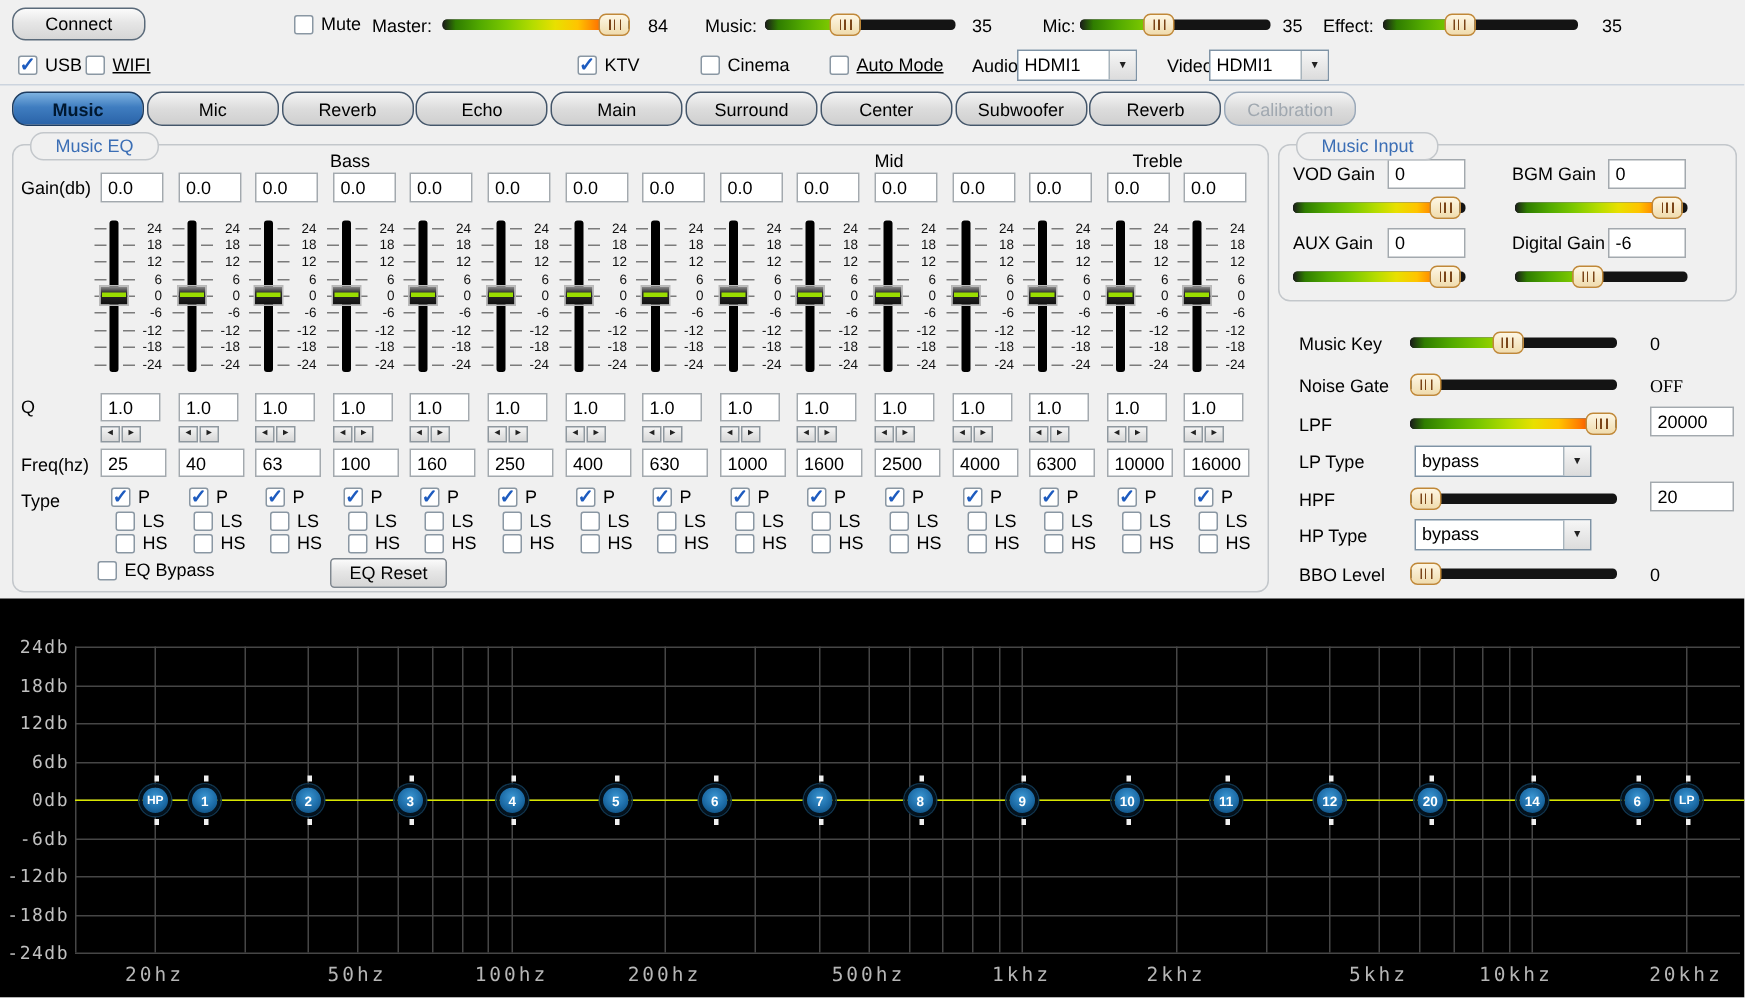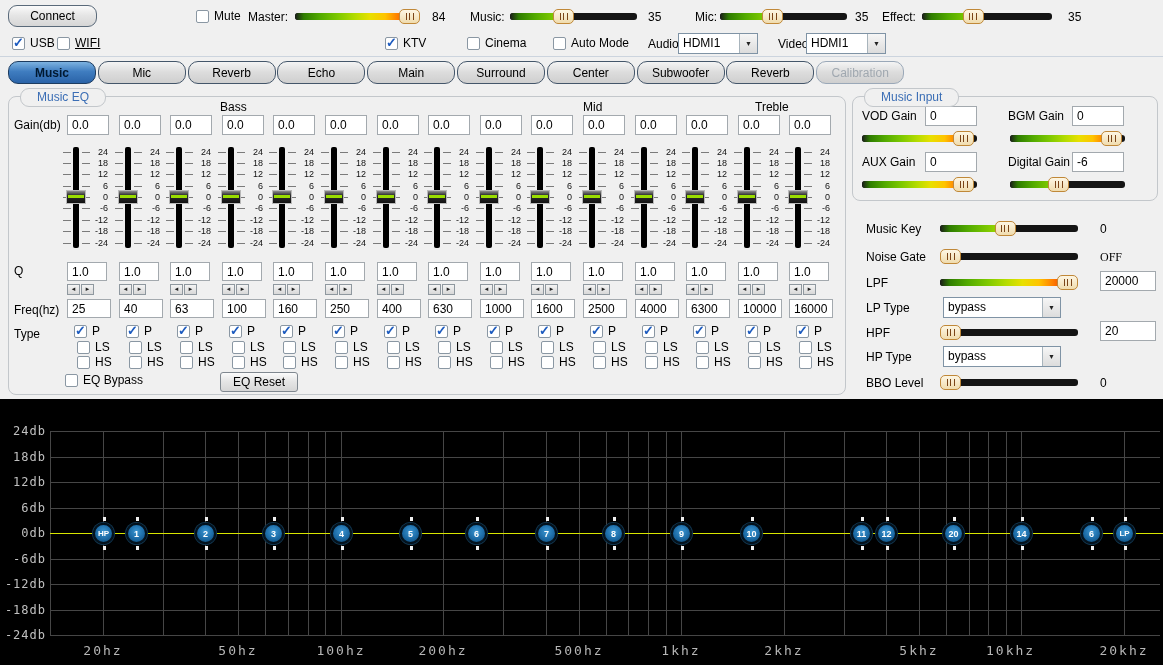--- a/index.html
+++ b/index.html
@@ -1104,21 +1104,21 @@
       <div class="pt" style="left: 126px; top: 124px;">1</div>
       <div class="pt" style="left: 195px; top: 124px;">2</div>
       <div class="pt" style="left: 263px; top: 124px;">3</div>
       <div class="pt" style="left: 331px; top: 124px;">4</div>
       <div class="pt" style="left: 400px; top: 124px;">5</div>
       <div class="pt" style="left: 466px; top: 124px;">6</div>
       <div class="pt" style="left: 536px; top: 124px;">7</div>
       <div class="pt" style="left: 603px; top: 124px;">8</div>
       <div class="pt" style="left: 671px; top: 124px;">9</div>
       <div class="pt" style="left: 741px; top: 124px;">10</div>
-      <div class="pt" style="left: 807px; top: 124px; margin-left: 44px;">11</div>
+      <div class="pt" style="left: 807px; top: 124px;">11</div>
       <div class="pt" style="left: 876px; top: 124px;">12</div>
       <div class="pt" style="left: 943px; top: 124px;">20</div>
       <div class="pt" style="left: 1011px; top: 124px;">14</div>
       <div class="pt" style="left: 1081px; top: 124px;">6</div>
       <div class="pt" style="left: 1114px; top: 124px; font-size: 8px;">LP</div>
     </div>
 
 <div class="cb" style="left: 12px; top: 36px;">
       <div class="box on"></div>
       <div class="cblbl">USB</div>
@@ -1128,17 +1128,17 @@
       <div class="cblbl">WIFI</div>
     </div>
     <div class="cb" style="left: 385px; top: 36px;">
       <div class="box on"></div>
       <div class="cblbl">KTV</div>
     </div>
     <div class="cb" style="left: 467px; top: 36px;">
       <div class="box"></div>
       <div class="cblbl">Cinema</div>
     </div>
-    <div class="cb" style="left: 553px; top: 36px;">
+    <div class="cb" style="left: 553px; top: 36px; text-decoration: underline;">
       <div class="box"></div>
       <div class="cblbl">Auto Mode</div>
     </div>
   </div>
 
 </body></html>

